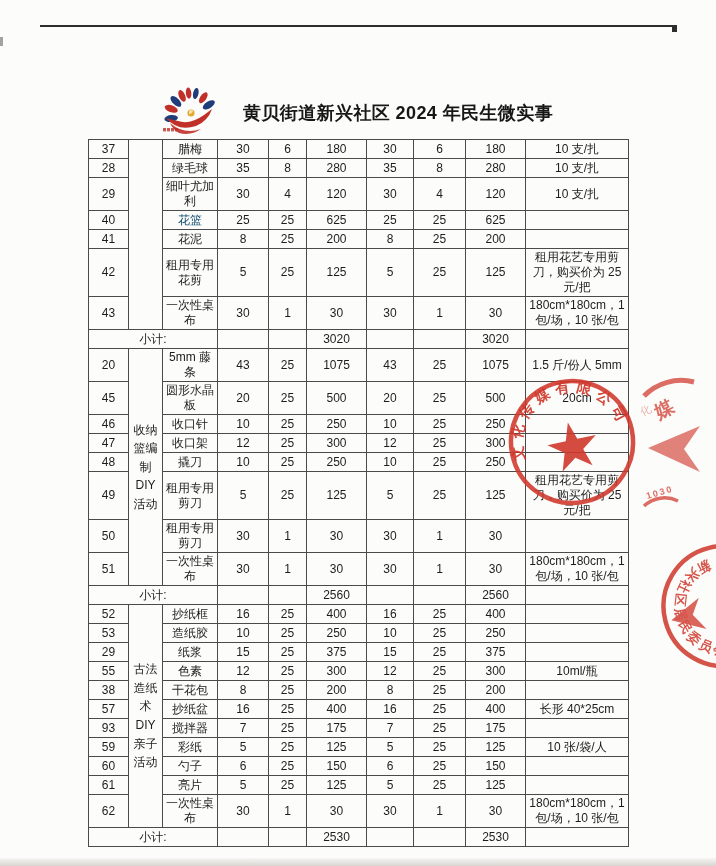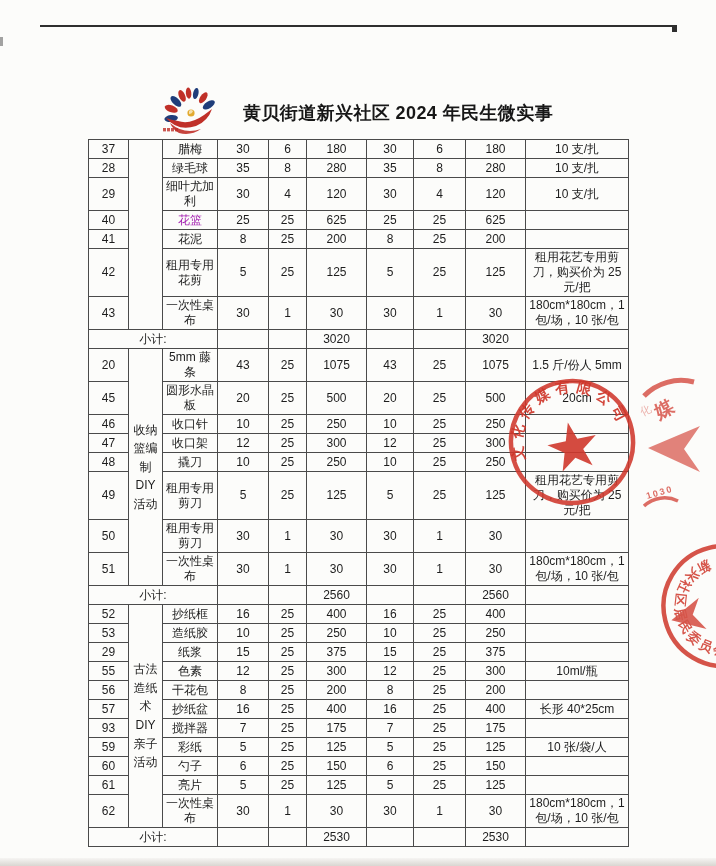--- a/index.html
+++ b/index.html
@@ -17,21 +17,21 @@
         letter-spacing:.4px;color:#171717;white-space:nowrap;}
   
   table.items{position:absolute;left:88px;top:139px;width:540px;border-collapse:collapse;
         table-layout:fixed;font-size:12px;line-height:1.25;color:#1d1d1d;
         border:1.5px solid #3a3a3a;}
   table.items td{border:1px solid #4a4a4a;text-align:center;vertical-align:middle;
         padding:1px 2px;height:16px;word-break:normal;}
   td.remark{text-align:left;padding:1px 3px;}
   td.cat{line-height:1.55;padding:1px 0;margin-top:40px;}
   td.item{padding:1px 1px;}
-  .hl{color:#a21caf;}
+  .hl{color:#0c4a6e;}
   
   svg.stamp{position:absolute;pointer-events:none;}
 </style>
 </head>
 <body>
 
 <div class="page">
 
   <div class="top-line"></div>
   <div class="top-line-cap"></div>
@@ -302,21 +302,21 @@
           <td class="item">色素</td>
           <td>12</td>
           <td>25</td>
           <td>300</td>
           <td>12</td>
           <td>25</td>
           <td>300</td>
           <td class="remark">10ml/瓶</td>
         </tr>
         <tr>
-          <td>56</td>
+          <td>38</td>
           <td class="item">干花包</td>
           <td>8</td>
           <td>25</td>
           <td>200</td>
           <td>8</td>
           <td>25</td>
           <td>200</td>
           <td class="remark"></td>
         </tr>
         <tr>

